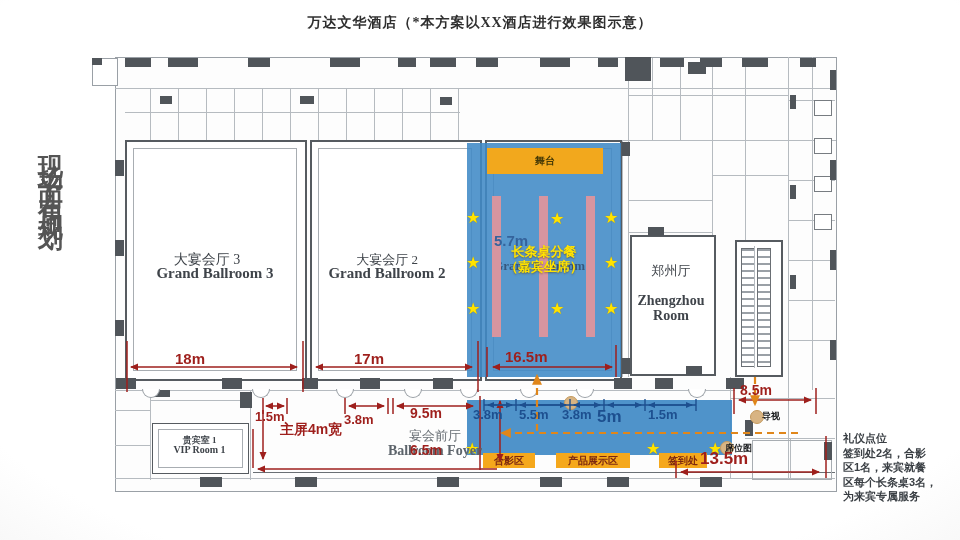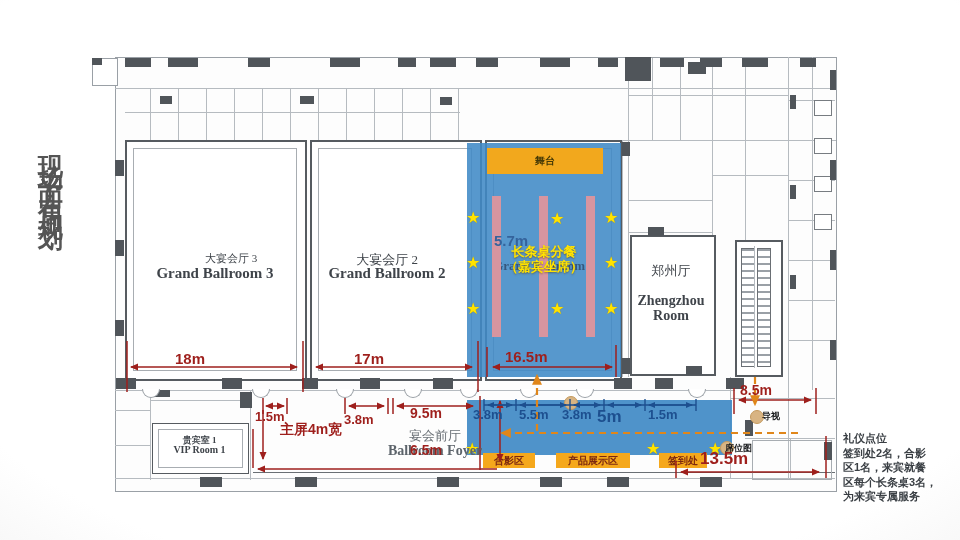--- a/index.html
+++ b/index.html
@@ -29,20 +29,21 @@
     font:bold 25px "Liberation Serif",serif;color:#555;letter-spacing:10px;}
   #note{position:absolute;left:843px;top:431px;width:115px;font:bold 11px "Liberation Sans",sans-serif;color:#3a3f44;line-height:14.5px;}
   svg.anno{position:absolute;left:0;top:0;z-index:40;pointer-events:none;}
   .txt{z-index:45;}
 </style>
 </head>
 <body>
 
 <div id="stage">
 
+  <div id="title">万达文华酒店（*本方案以XX酒店进行效果图示意）</div>
   <div id="side-title">现场平面布局规划</div>
 
   <div>
     <div class="a" style="left:115px;top:57px;width:720px;height:433px;border:1px solid #9aa0a6;background:#fdfdfd;"></div>
     <div class="a" style="left:92px;top:58px;width:24px;height:26px;border:1px solid #9aa0a6;background:#fff;"></div>
 
     <div class="ln" style="left:115px;top:88px;width:720px;height:1px;"></div>
     <div class="ln" style="left:125px;top:112px;width:335px;height:1px;"></div>
     <div class="ln" style="left:628px;top:95px;width:160px;height:1px;"></div>
     <div class="ln" style="left:620px;top:140px;width:216px;height:1px;"></div>
@@ -177,21 +178,21 @@
   </div>
   <div class="a" style="left:492px;top:196px;width:9px;height:141px;background:#d795a0;z-index:25;"></div>
   <div class="a" style="left:539px;top:196px;width:9px;height:141px;background:#d795a0;z-index:25;"></div>
   <div class="a" style="left:586px;top:196px;width:9px;height:141px;background:#d795a0;z-index:25;"></div>
   <div class="a" style="left:467px;top:400px;width:265px;height:55px;background:rgba(64,138,198,.92);z-index:20;"></div>
 
   <div class="zlabel" style="left:483px;top:453px;width:52px;"><span>合影区</span></div>
   <div class="zlabel" style="left:556px;top:453px;width:74px;"><span>产品展示区</span></div>
   <div class="zlabel" style="left:659px;top:453px;width:48px;"><span>签到处</span></div>
 
-  <div class="lbl srf txt" style="left:156px;top:251px;width:150px;font-size:11px;">大宴会厅 3</div>
+  <div class="lbl srf txt" style="left:132px;top:251px;width:150px;font-size:14px;">大宴会厅 3</div>
   <div class="lbl srf txt" style="left:140px;top:265px;width:150px;font-size:15px;font-weight:bold;">Grand Ballroom 3</div>
   <div class="lbl srf txt" style="left:312px;top:251px;width:150px;font-size:13px;">大宴会厅 2</div>
   <div class="lbl srf txt" style="left:312px;top:265px;width:150px;font-size:15px;font-weight:bold;">Grand Ballroom 2</div>
   <div class="lbl srf" style="left:467px;top:258px;width:154px;font-size:13px;font-weight:bold;color:rgba(25,35,60,.55);z-index:24;">Grand Ballroom 1</div>
   <div class="ylw" style="left:467px;top:243px;width:154px;font-size:13px;">长条桌分餐</div>
   <div class="ylw" style="left:467px;top:258px;width:154px;font-size:13px;">（嘉宾坐席）</div>
   <div class="a txt" style="left:494px;top:232px;font:bold 15px 'Liberation Sans',sans-serif;color:#35639c;z-index:26;">5.7m</div>
   <div class="lbl srf txt" style="left:628px;top:262px;width:86px;font-size:13px;">郑州厅</div>
   <div class="lbl srf txt" style="left:628px;top:293px;width:86px;font-size:14px;font-weight:bold;">Zhengzhou</div>
   <div class="lbl srf txt" style="left:628px;top:308px;width:86px;font-size:14px;font-weight:bold;">Room</div>

